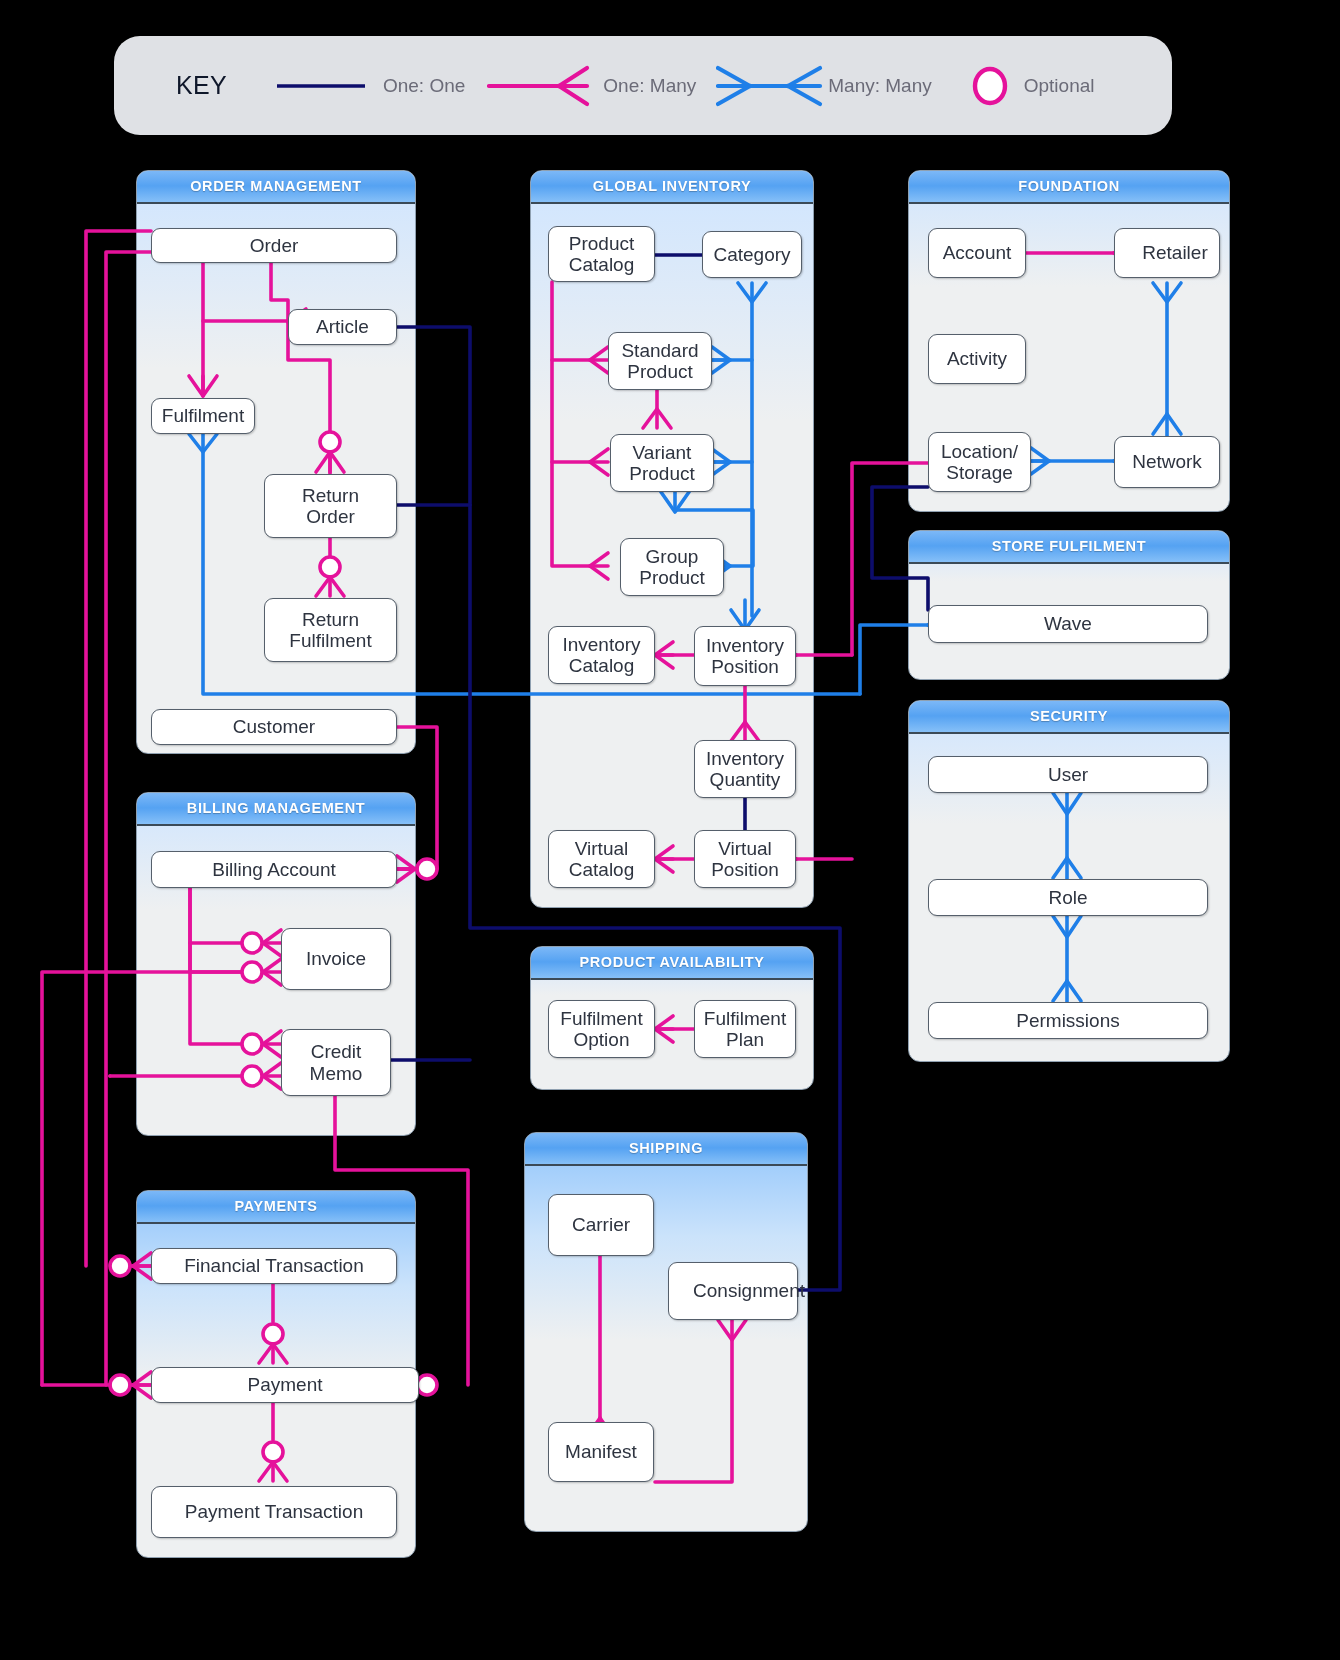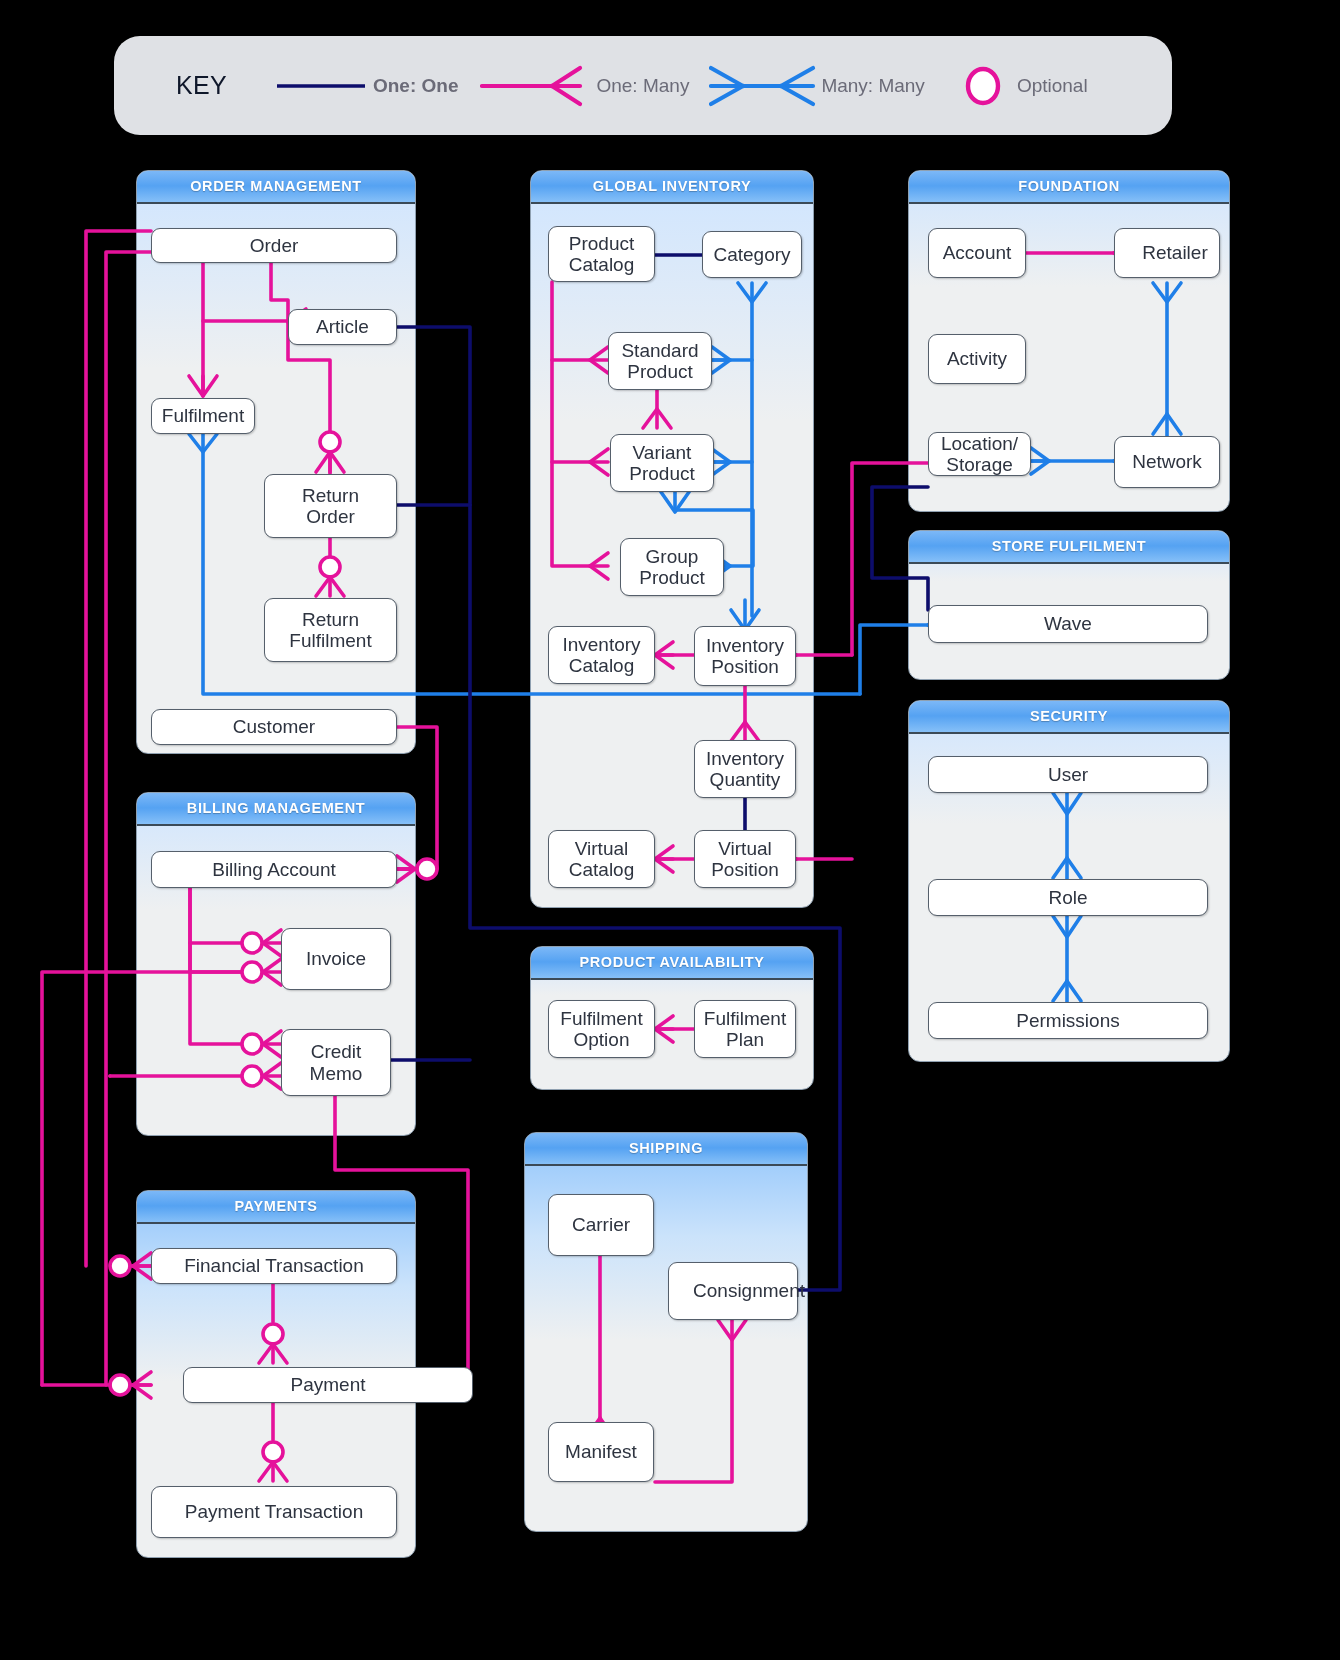--- a/index.html
+++ b/index.html
@@ -42,21 +42,21 @@
 <body>
 
 <div id="stage">
 
   <div id="legend">
     <span class="kw" style="margin-left:62px;">KEY</span>
 
     <svg width="100" height="30" style="margin-left:46px;">
       <line x1="4" y1="15" x2="92" y2="15" stroke="#0d0d6b" stroke-width="3.4"></line>
     </svg>
-    <span class="lbl" style="font-weight:bold;">One: One</span>
+    <span class="lbl" style="margin-left:10px;">One: One</span>
 
     <svg width="110" height="44" style="margin-left:22px;">
       <g stroke="#e5129b" stroke-width="4.2" fill="none" stroke-linecap="round">
         <line x1="2" y1="22" x2="74" y2="22"></line>
         <line x1="100" y1="4" x2="72" y2="22"></line>
         <line x1="100" y1="22" x2="72" y2="22"></line>
         <line x1="100" y1="40" x2="72" y2="22"></line>
       </g>
     </svg>
     <span class="lbl" style="margin-left:6px;">One: Many</span>
@@ -339,21 +339,21 @@
     <span>Invoice</span>
   </div>
   <div class="ent" style="left:281px;top:1029px;width:110px;height:67px;flex-direction:column;">
     <span>Credit</span>
     <span>Memo</span>
   </div>
 
   <div class="ent" style="left:151px;top:1248px;width:246px;height:36px;">
     <span>Financial Transaction</span>
   </div>
-  <div class="ent" style="left:151px;top:1367px;width:290px;height:36px;margin-left:32px;">
+  <div class="ent" style="left:151px;top:1367px;width:268px;height:36px;">
     <span>Payment</span>
   </div>
   <div class="ent" style="left:151px;top:1486px;width:246px;height:52px;align-items:center;">
     <span>Payment Transaction</span>
   </div>
 
   <div class="ent" style="left:548px;top:226px;width:107px;height:56px;flex-direction:column;">
     <span>Product</span>
     <span>Catalog</span>
   </div>
@@ -414,21 +414,21 @@
 
   <div class="ent" style="left:928px;top:228px;width:98px;height:50px;">
     <span>Account</span>
   </div>
   <div class="ent" style="left:1114px;top:228px;width:106px;height:50px;padding-left:20px;">
     <span>Retailer</span>
   </div>
   <div class="ent" style="left:928px;top:334px;width:98px;height:50px;">
     <span>Activity</span>
   </div>
-  <div class="ent" style="left:928px;top:432px;width:103px;height:44px;flex-direction:column;">
+  <div class="ent" style="left:928px;top:432px;width:103px;height:60px;flex-direction:column;">
     <span>Location/</span>
     <span>Storage</span>
   </div>
   <div class="ent" style="left:1114px;top:436px;width:106px;height:52px;">
     <span>Network</span>
   </div>
 
   <div class="ent" style="left:928px;top:605px;width:280px;height:38px;">
     <span>Wave</span>
   </div>

